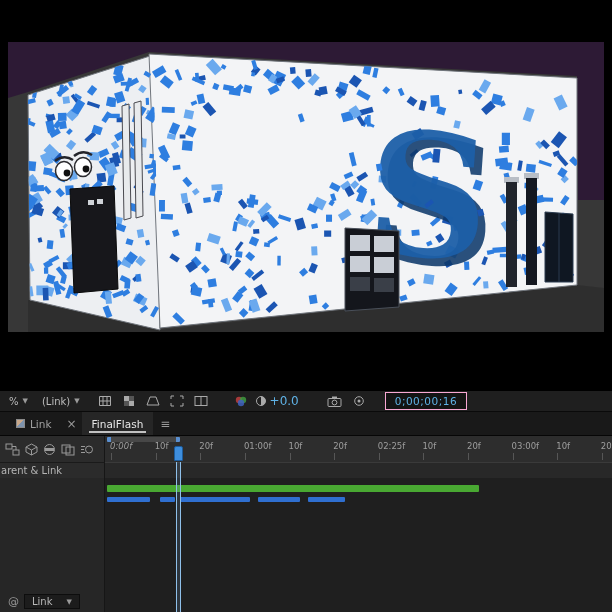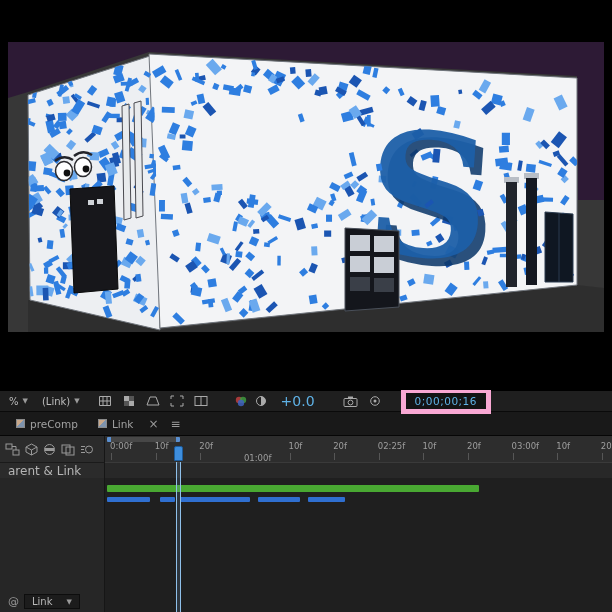--- a/index.html
+++ b/index.html
@@ -7,41 +7,41 @@
     font-family:"DejaVu Sans","Liberation Sans",sans-serif;color:#c8c8c8}
   .viewer{position:relative;width:612px;height:390px;background:#000}
   .viewer svg{position:absolute;left:8px;top:42px;width:596px;height:290px}
   .toolbar{height:22px;background:#1f1f1f;border-top:1px solid #000;border-bottom:1px solid #0a0a0a;
     display:flex;align-items:center;gap:4px;padding:0 4px;font-size:10px;color:#bdbdbd}
   .tb-sel{display:flex;align-items:center;gap:4px;padding:2px 5px;cursor:default}
   .chev{font-size:7px;color:#9a9a9a}
   .tb-icon{width:20px;height:16px;display:flex;align-items:center;justify-content:center}
   .tb-icon svg{display:block}
   .gap1{margin-left:6px}.gap2{margin-left:16px}.gap3{margin-left:22px}
-  .exposure{display:flex;align-items:center;gap:14px;color:#5fb2e6;font-size:14px}
-  .timecode{color:#5fb2e6;background:#141414;border:5px solid #f9a8d4;padding:2px 9px;font-size:10.5px;letter-spacing:.5px;margin-left:12px}
+  .exposure{display:flex;align-items:center;gap:3px;color:#5fb2e6;font-size:12px}
+  .timecode{color:#5fb2e6;background:#141414;border:1px solid #f9a8d4;padding:2px 9px;font-size:10.5px;letter-spacing:.5px;margin-left:12px}
   .tabs{height:24px;background:#191919;display:flex;align-items:stretch;padding-left:6px;font-size:10.5px;border-bottom:1px solid #060606}
   .tab{display:flex;align-items:center;gap:5px;padding:0 10px;color:#a0a0a0;position:relative;cursor:default}
   .tab.active{color:#e6e6e6;background:#262626}
   .tab.active::after{content:"";position:absolute;left:7px;right:7px;bottom:2px;height:2px;background:#c2c2c2}
   .tab-icon{width:9px;height:9px;border:1px solid #8a8a8a;background:linear-gradient(135deg,#c9a88a 50%,#7e93ad 50%)}
   .tab-close{display:flex;align-items:center;color:#9a9a9a;padding:0 5px;font-size:12px;cursor:default}
   .tab-menu{display:flex;align-items:center;color:#9a9a9a;padding:0 7px;font-size:12px;cursor:default}
   .timeline{position:relative;height:176px;background:#222}
   .tl-header{height:26px;display:flex}
   .tl-icons{width:105px;background:#2b2b2b;display:flex;align-items:center;gap:5px;padding:0 5px;border-right:1px solid #161616}
   .tl-icons svg{display:block}
   .ruler{position:relative;flex:1;background:#2d2d2d;font-size:8.5px;color:#9e9e9e;overflow:hidden}
   .tick{position:absolute;top:5px;white-space:nowrap}
   .tick::after{content:"";position:absolute;left:1px;top:12px;width:1px;height:7px;background:#565656}
   .work-area{position:absolute;top:1px;left:2px;height:5px;width:73px;
     background:linear-gradient(90deg,#5a8fd0 0 4px,#474747 4px calc(100% - 4px),#5a8fd0 calc(100% - 4px));border-radius:1px}
   .tl-cols{height:16px;display:flex}
-  .col-left{width:105px;background:#2b2b2b;font-size:12px;color:#b5b5b5;display:flex;align-items:center;
-    padding-left:8px;border-right:1px solid #161616;border-top:1px solid #1a1a1a;white-space:nowrap;overflow:hidden}
+  .col-left{width:105px;background:#2b2b2b;font-size:10px;color:#b5b5b5;display:flex;align-items:center;
+    padding-left:1px;border-right:1px solid #161616;border-top:1px solid #1a1a1a;white-space:nowrap;overflow:hidden}
   .col-right{flex:1;background:#282828;border-top:1px solid #3a3a3a}
   .tracks{position:relative;height:134px;display:flex}
   .track-left{position:relative;width:105px;background:#262626;border-right:1px solid #161616}
   .track-area{position:relative;flex:1;background:#1f1f1f}
   .seg{position:absolute;border-radius:1px}
   .seg.green{top:7px;height:7px;background:#49a832}
   .seg.blue{top:19px;height:5px;background:#2f6fd0}
   .playhead-line{position:absolute;top:26px;bottom:0;width:5px;border-left:1px solid #8fc0ea;border-right:1px solid #8fc0ea;background:rgba(120,170,220,.16)}
   .ph-head{position:absolute;top:10px;width:9px;height:15px;background:#3e8edd;border-radius:2px 2px 1px 1px;border:1px solid #1d5c9c}
   .none-box{position:absolute;bottom:3px;left:8px;display:flex;align-items:center;gap:5px}
@@ -582,27 +582,26 @@
           <circle cx="6" cy="6" r="4.3" stroke="#aaa" fill="none"></circle>
           <circle cx="6" cy="6" r="1.5" fill="#aaa"></circle>
         </svg>
     </span>
     <div class="timecode">0;00;00;16</div>
   </div>
 
   <div class="tabs">
     <div class="tab">
       <span class="tab-icon"></span>
-      <span>preComp</span>
-    </div>
-    <div class="tab">
-      <span class="tab-icon"></span>
       <span>Link</span>
     </div>
     <div class="tab-close">×</div>
+    <div class="tab active">
+      <span>FinalFlash</span>
+    </div>
     <div class="tab-menu">≡</div>
   </div>
 
   <div class="timeline">
     <div class="tl-header">
       <div class="tl-icons">
         <svg width="15" height="13">
             <rect x="1" y="1" width="6" height="5" stroke="#9a9a9a" fill="none"></rect>
             <rect x="8" y="7" width="6" height="5" stroke="#9a9a9a" fill="none"></rect>
             <path d="M7,3.5 H11 V7" stroke="#9a9a9a" fill="none"></path>
@@ -619,24 +618,24 @@
             <rect x="1" y="2" width="8" height="8" stroke="#9a9a9a" fill="none"></rect>
             <rect x="5" y="4" width="8" height="8" stroke="#9a9a9a" fill="none"></rect>
           </svg>
         <svg width="14" height="13">
             <circle cx="9" cy="6.5" r="3.5" stroke="#9a9a9a" fill="none"></circle>
             <path d="M1,3.5h4 M1,6.5h3 M1,9.5h4" stroke="#9a9a9a"></path>
           </svg>
       </div>
       <div class="ruler">
         <div class="work-area"></div>
-      <span class="tick" style="left: 1%;">0:00f</span>
+      <span class="tick" style="left: 1%; font-style: italic;">0:00f</span>
           <span class="tick" style="left: 9.8%;">10f</span>
           <span class="tick" style="left: 18.6%;">20f</span>
-          <span class="tick" style="left: 27.4%; margin-top: 12px;">01:00f</span>
+          <span class="tick" style="left: 27.4%;">01:00f</span>
           <span class="tick" style="left: 36.2%;">10f</span>
           <span class="tick" style="left: 45%;">20f</span>
           <span class="tick" style="left: 53.8%;">02:25f</span>
           <span class="tick" style="left: 62.6%;">10f</span>
           <span class="tick" style="left: 71.4%;">20f</span>
           <span class="tick" style="left: 80.2%;">03:00f</span>
           <span class="tick" style="left: 89%;">10f</span>
           <span class="tick" style="left: 97.8%;">20f</span>
         </div>
     </div>

